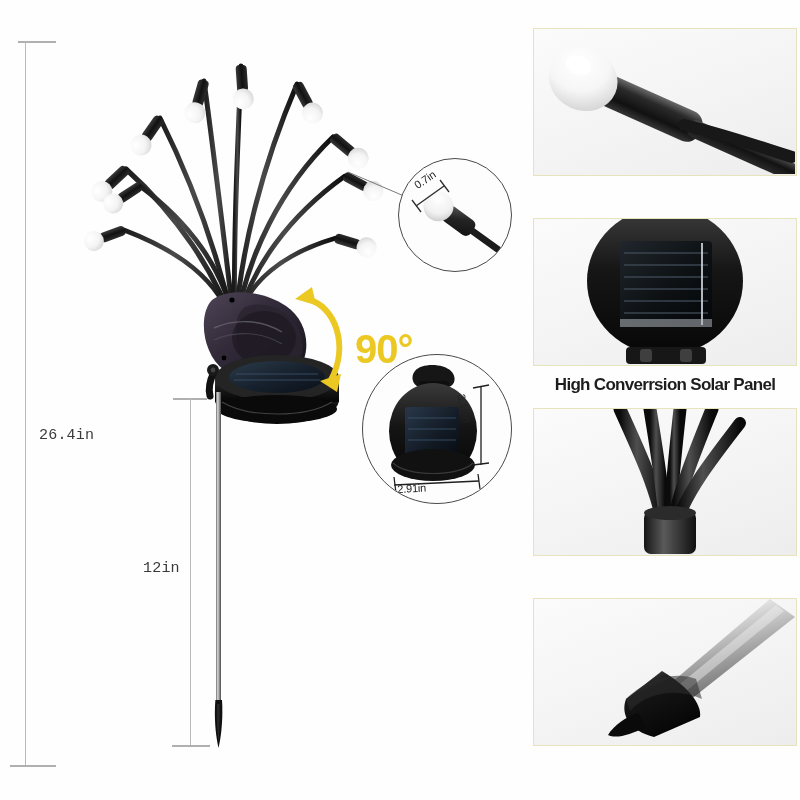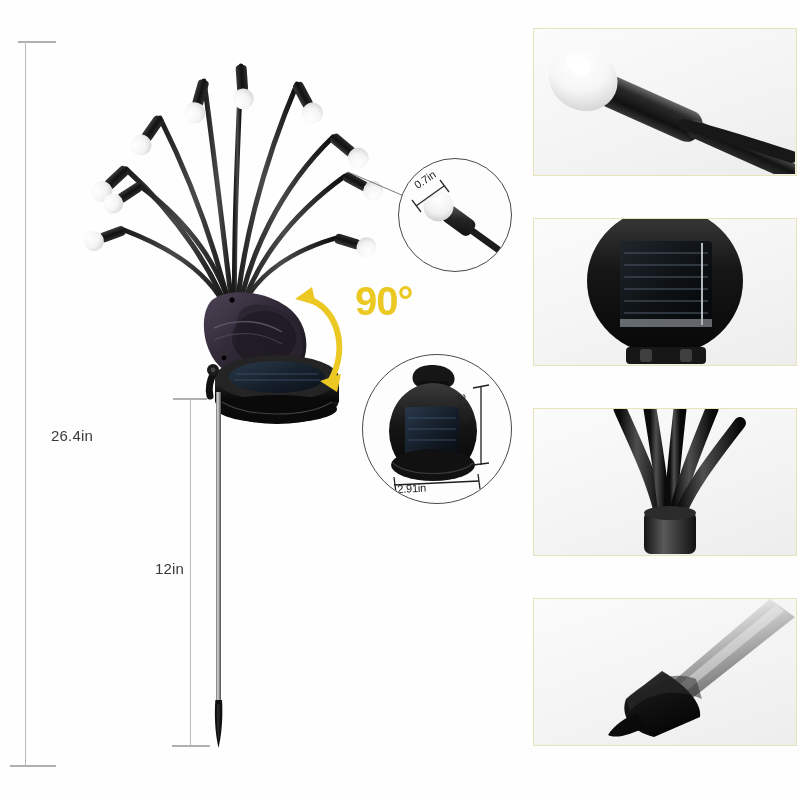--- a/index.html
+++ b/index.html
@@ -34,26 +34,25 @@
     background: #b9b9b9;
     width: 1px;
   }
   .dim-tick {
     position: absolute;
     background: #b0b0b0;
     height: 1.5px;
   }
   .dim-label {
     position: absolute;
-    font-family: Liberation Sans, sans-serif;
+    font-family: Liberation Mono, monospace;
     font-size: 15px;
     color: #3a3a3a;
     letter-spacing: .2px;
     white-space: nowrap;
-    margin-left: 12px;
   }
 
   
   .callout {
     position: absolute;
     border: 1.4px solid #4a4a4a;
     border-radius: 50%;
     background: #fdfdfd;
     overflow: hidden;
   }
@@ -66,20 +65,21 @@
     letter-spacing: -.2px;
   }
 
   
   #deg-label {
     position: absolute;
     font-family: "Liberation Sans", sans-serif;
     font-weight: bold;
     font-size: 40px;
     letter-spacing: -1px;
+    margin-top: 48px;
   }
 
   
   #features {
     position: absolute;
     right: 0; top: 0;
     width: 285px; height: 800px;
   }
   .feature {
     position: absolute;
@@ -410,20 +410,21 @@
             <line x1="90" y1="94" x2="174" y2="94"></line>
           </g>
           <line x1="168" y1="24" x2="168" y2="106" stroke="#cfd6dd" stroke-width="2" opacity=".85"></line>
           <rect x="86" y="100" width="92" height="8" fill="#aeb4ba" opacity=".55"></rect>
 
           <rect x="92" y="128" width="80" height="17" rx="4" fill="#171717"></rect>
           <rect x="106" y="130" width="12" height="13" rx="3" fill="#4a4a4a" opacity=".8"></rect>
           <rect x="146" y="130" width="12" height="13" rx="3" fill="#4a4a4a" opacity=".8"></rect>
         </svg>
       </div>
+      <div class="cap tight">High Converrsion Solar Panel</div>
     </div>
 
     <div class="feature" style="top:408px;">
       <div class="frame">
         <svg width="261" height="145" viewBox="0 0 261 145">
           <defs>
             <linearGradient id="f3s" x1="0" y1="0" x2="1" y2="0">
               <stop offset="0%" stop-color="#0b0b0b"></stop>
               <stop offset="40%" stop-color="#4f4f4f"></stop>
               <stop offset="100%" stop-color="#090909"></stop>

